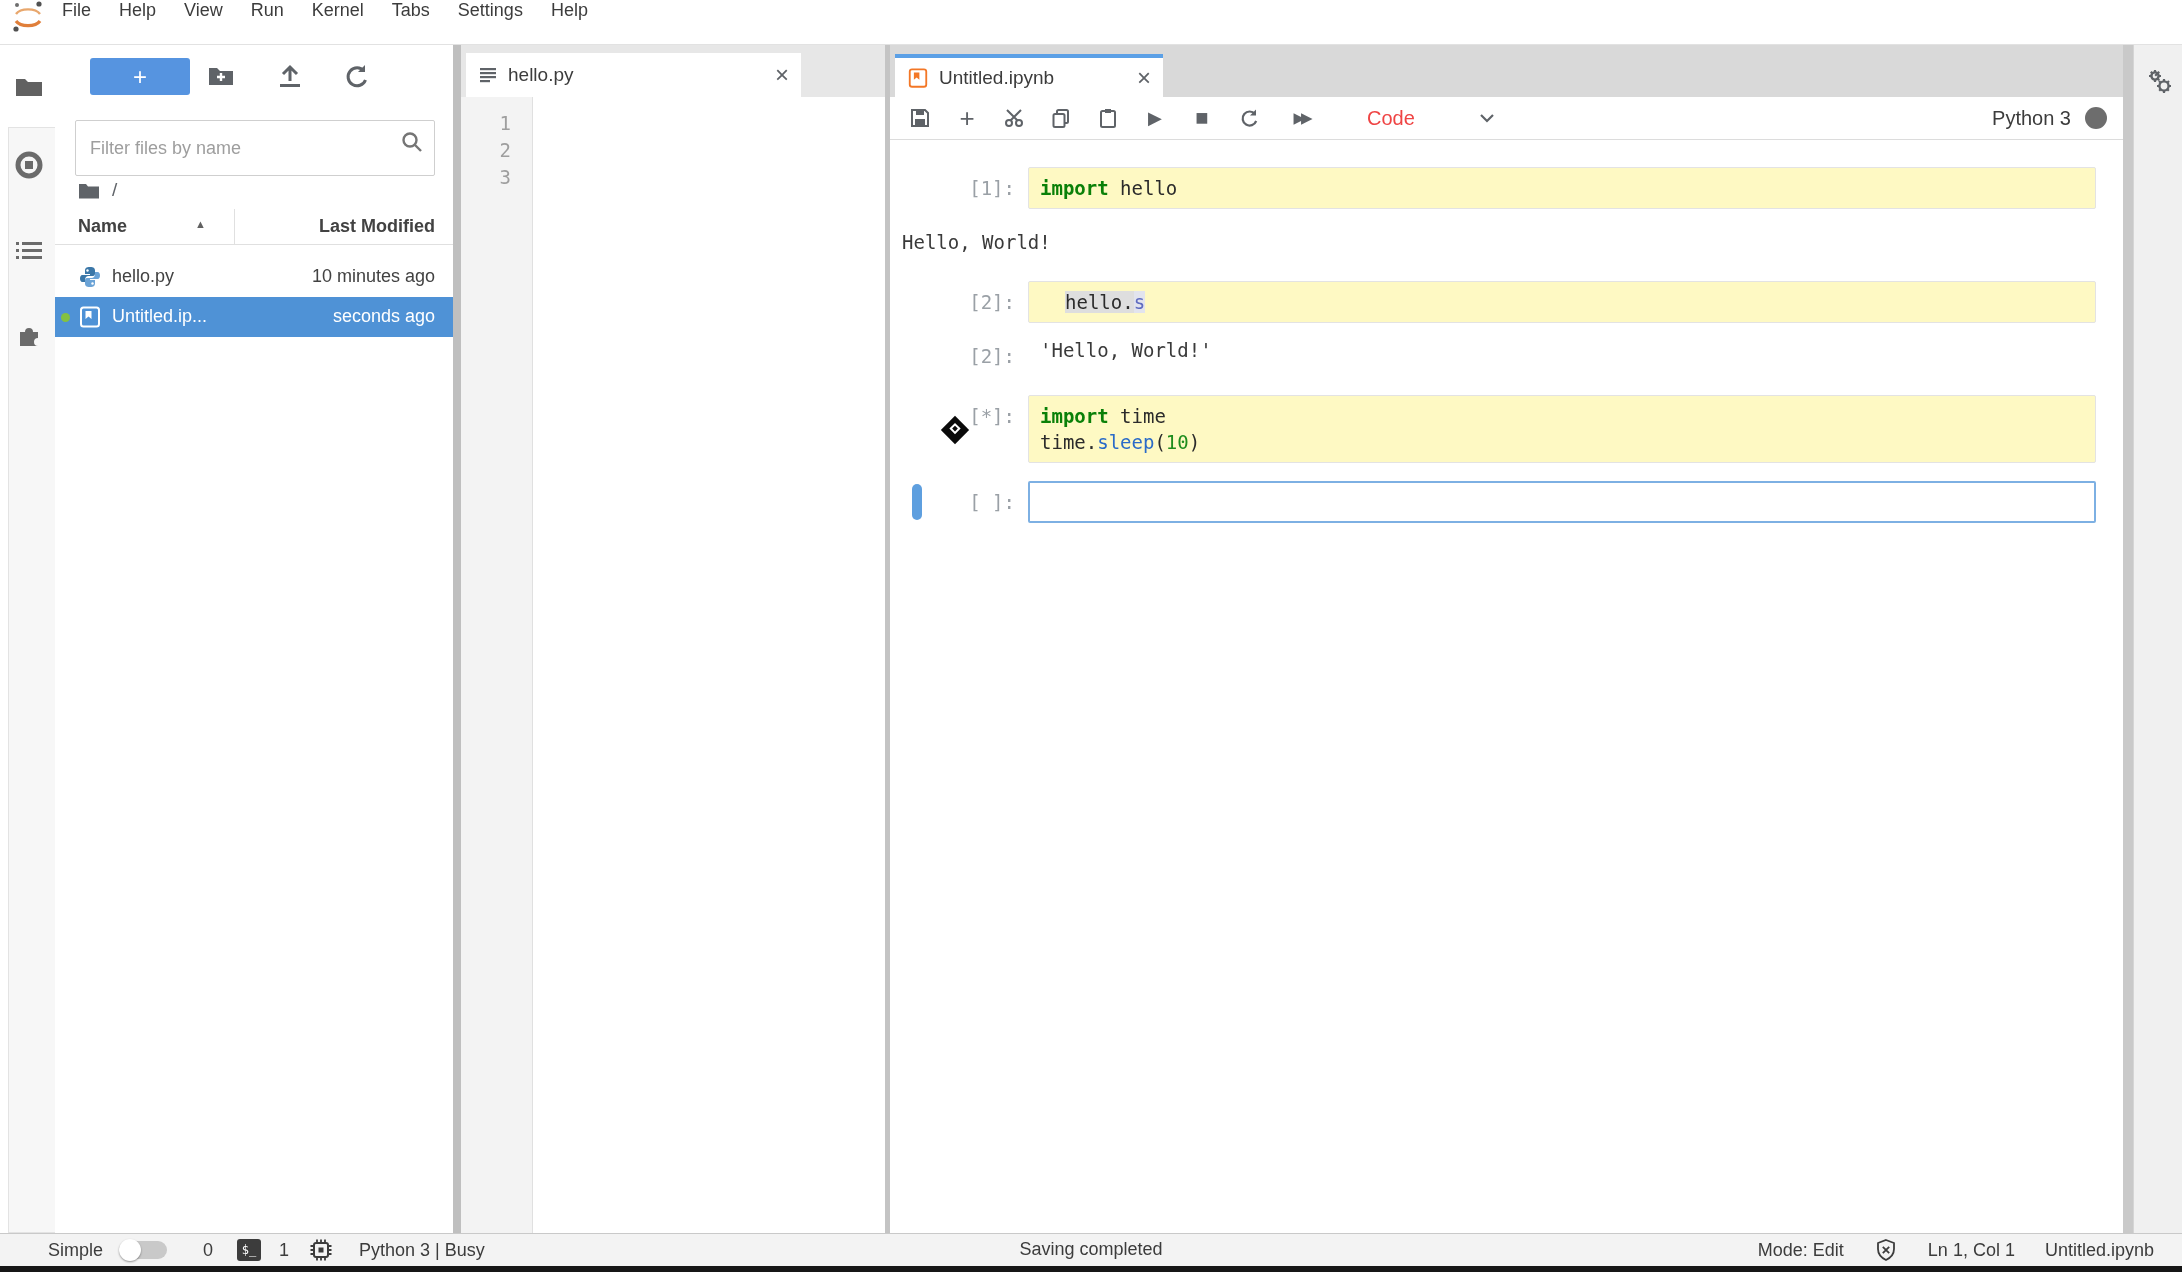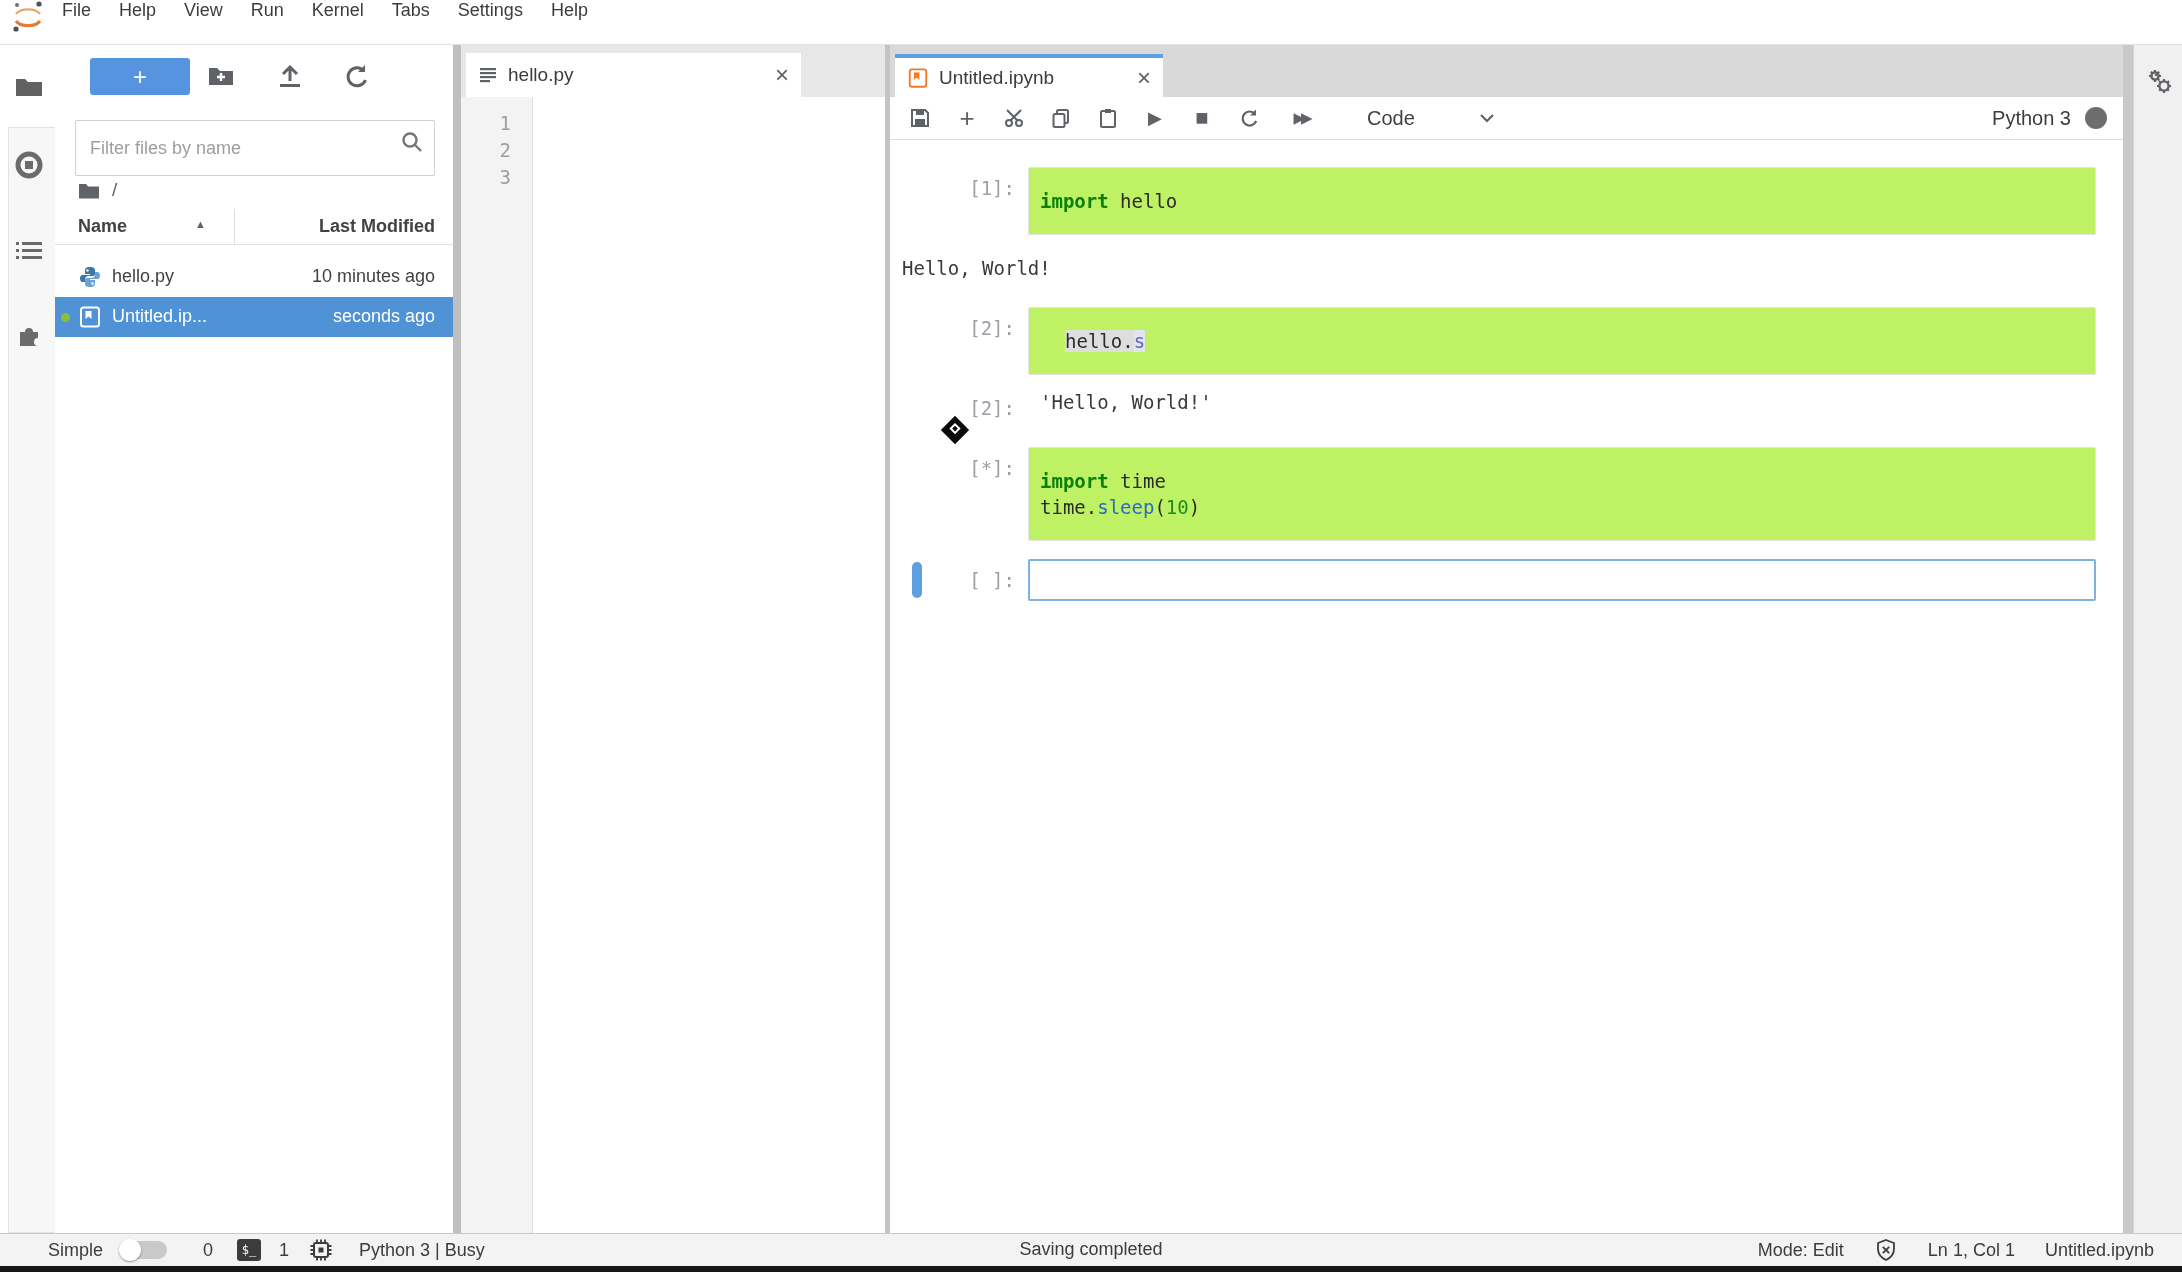--- a/index.html
+++ b/index.html
@@ -80,33 +80,33 @@
 
   
   #notebook-panel { position:absolute; left:890px; top:45px; width:1233px; height:1188px; background:#fff; }
   #nb-tabbar { position:absolute; left:0; top:0; width:1233px; height:52px; background:#d9d9d9; }
   #nb-tab { position:absolute; left:5px; top:9px; width:268px; height:43px; background:#fff;
             border-top:4px solid #5ba0e6; display:flex; align-items:center; padding:0 12px; }
   #nb-toolbar { position:absolute; left:0; top:52px; width:1233px; height:43px; background:#fff;
                 border-bottom:1px solid #dcdcdc; display:flex; align-items:center; padding-left:20px; }
   .tb-btn { width:20px; margin-right:27px; color:#5f6368; font-size:18px; text-align:center; flex:none; }
   .tb-btn svg { display:block; margin:0 auto; }
-  #cell-type { font-size:20px; color:#404040; margin-left:24px; }
+  #cell-type { font-size:20px; color:#ef4444; margin-left:24px; }
   #cell-type-caret { margin-left:62px; }
   #kernel-box { margin-left:auto; display:flex; align-items:center; padding-right:16px; }
   #kernel-name { font-size:20px; color:#3c3c3c; margin-right:14px; }
   #kernel-dot { width:22px; height:22px; border-radius:50%; background:#6d6d6d; }
 
   #nb-content { position:absolute; left:0; top:95px; width:1233px; bottom:0; background:#fff;
                 padding-top:27px; font-family:"DejaVu Sans Mono", monospace; font-size:19px; line-height:26px; }
   .cell-row { display:flex; position:relative; }
   .prompt { width:138px; flex:none; text-align:right; padding-right:13px; color:#9aa0a6;
             padding-top:8px; white-space:pre; }
-  .cell-input { flex:1; margin-right:27px; background:#bef264; border:1px solid #e3e3e3;
-                border-radius:2px; padding:20px 11px; }
+  .cell-input { flex:1; margin-right:27px; background:#fef9c3; border:1px solid #e3e3e3;
+                border-radius:2px; padding:7px 11px; }
   .cell-row.active .cell-input { background:#fff; border:2px solid #7db0e3; padding:6px 10px; }
   .collapser { position:absolute; left:22px; top:3px; bottom:3px; width:10px; border-radius:5px;
                background:#5e9fdf; }
   .out-row { display:flex; }
   .out-text { flex:1; padding:2px 12px; color:#3a3a3a; white-space:pre; }
   .mb10 { margin-bottom:10px; } .mb12 { margin-bottom:12px; } .mb18 { margin-bottom:18px; }
   .mb24 { margin-bottom:24px;flex-direction:column; } .mb26 { margin-bottom:26px; }
 
   
   #statusbar { position:absolute; left:0; top:1233px; width:2182px; height:33px; background:#f3f3f3;

